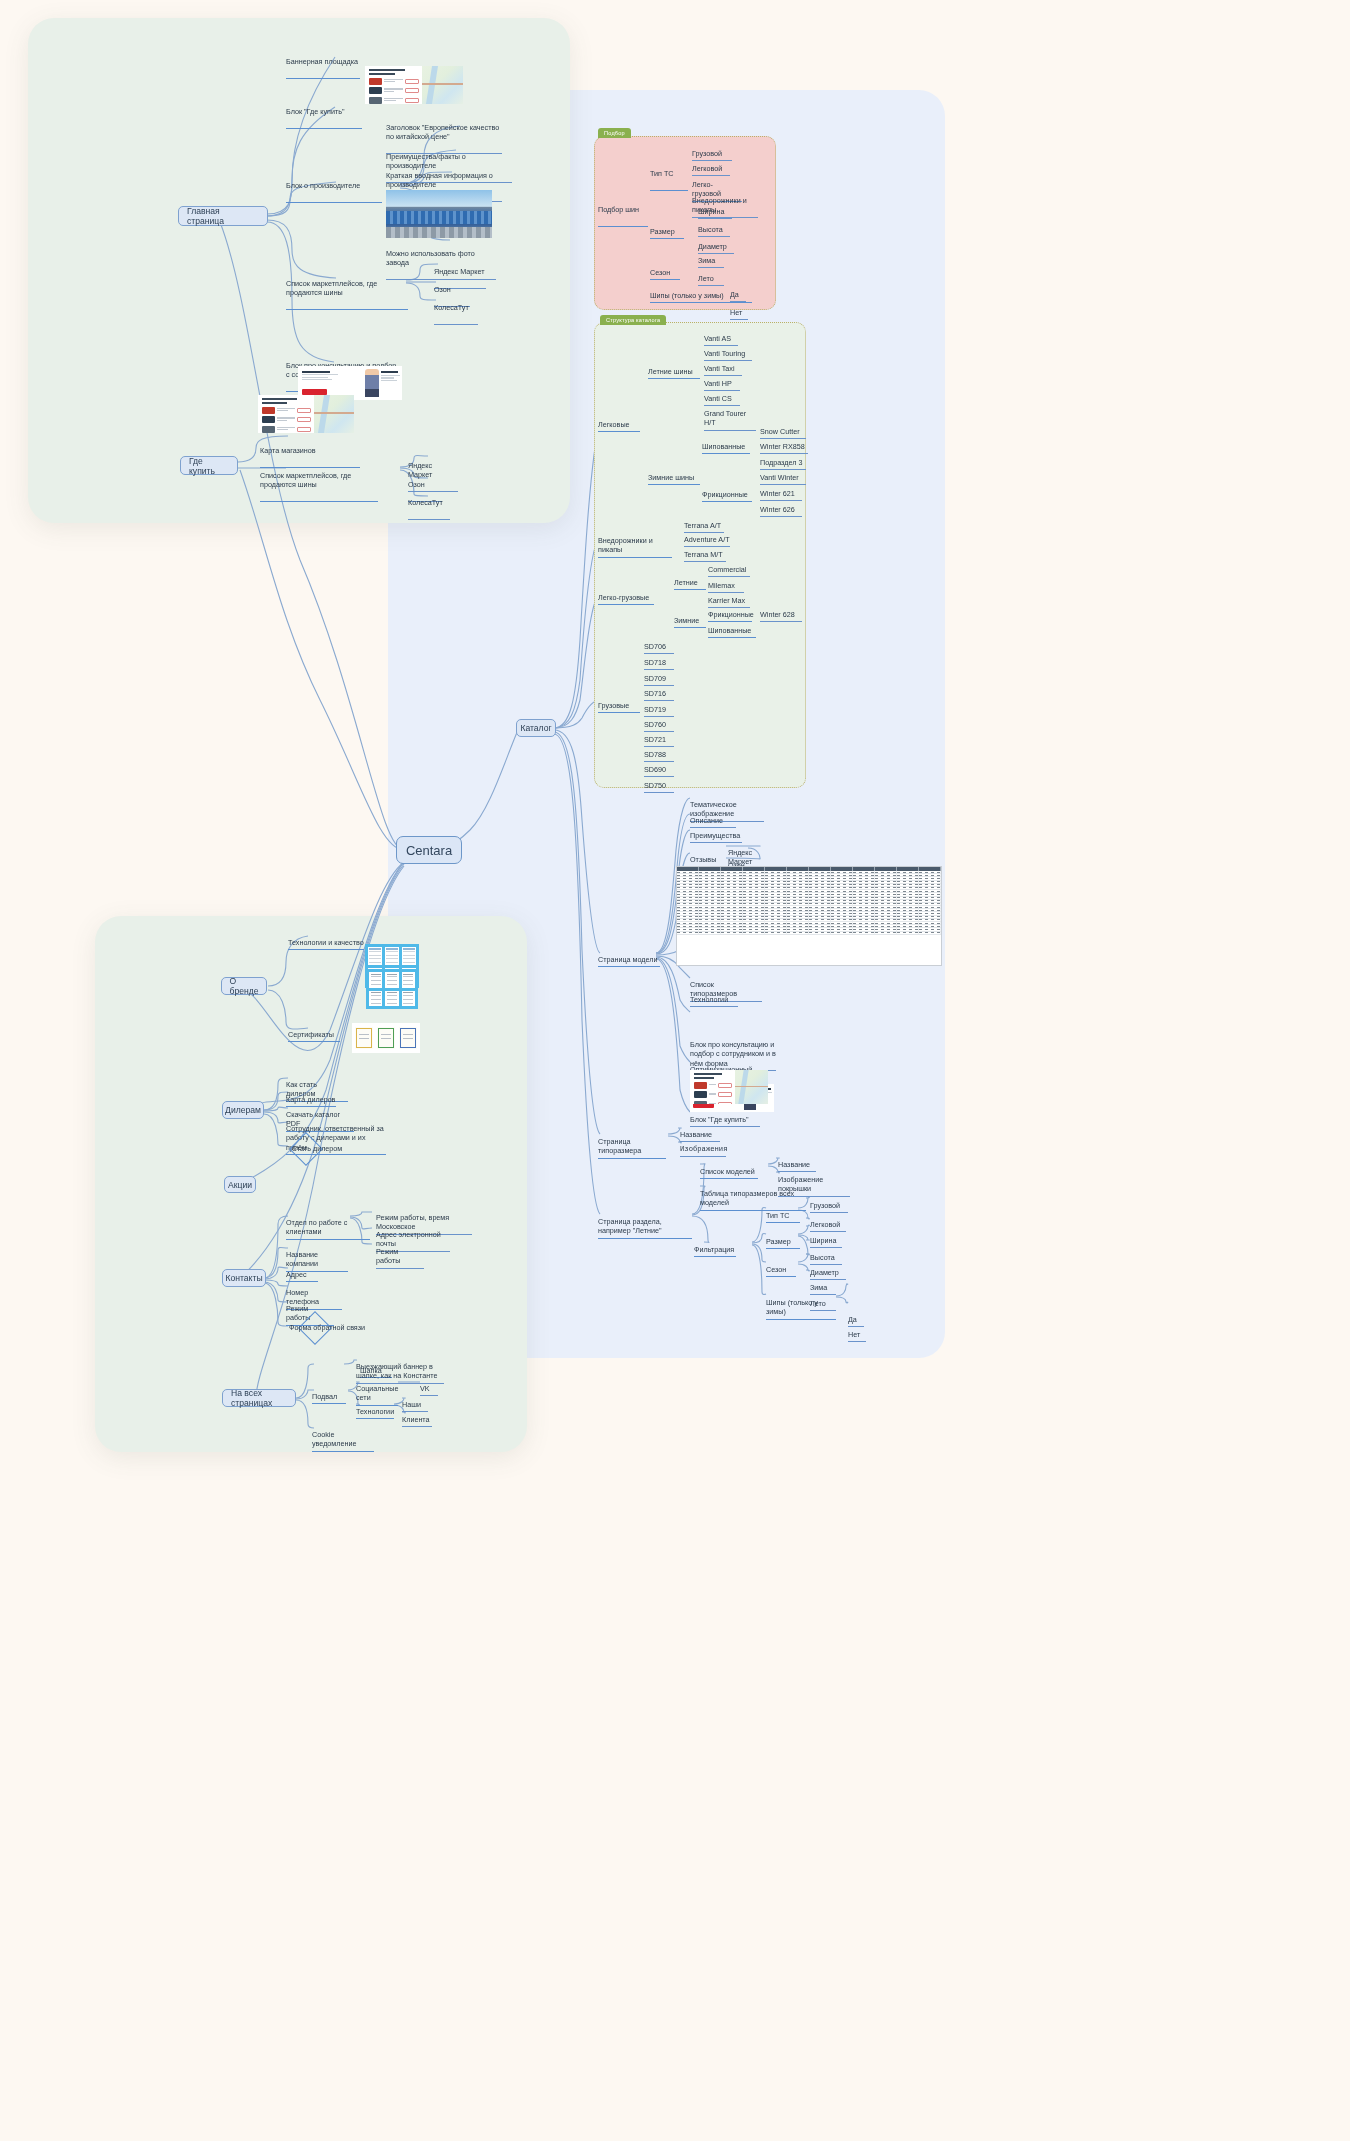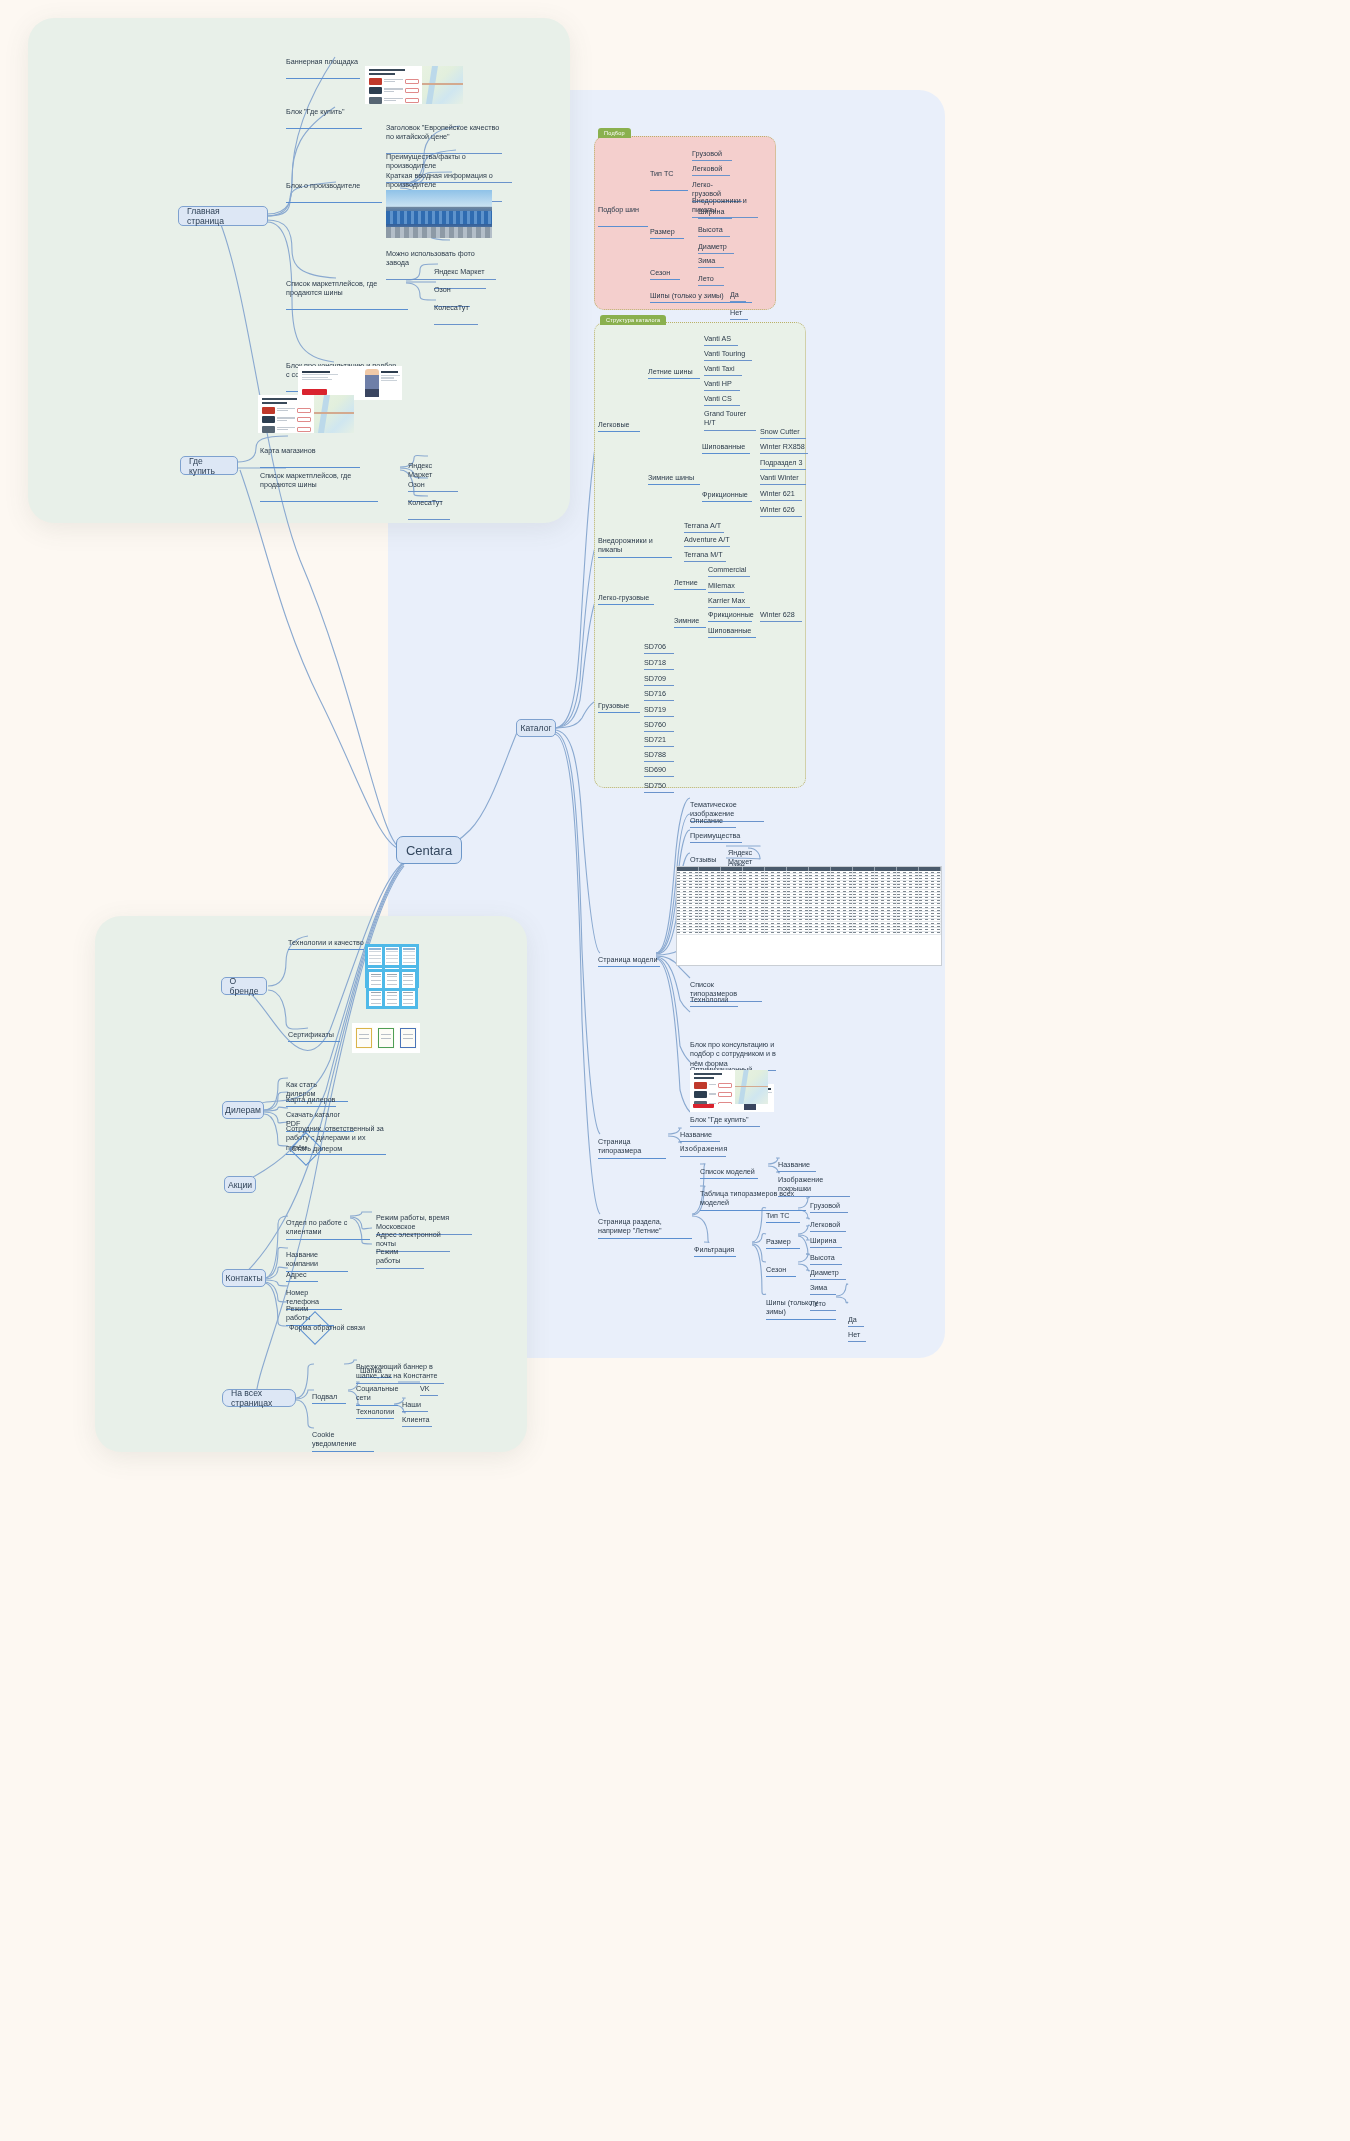--- a/index.html
+++ b/index.html
@@ -1091,21 +1091,21 @@
     <span class="txt">Название компании</span></div>
   <div class="node u" style="left:286px; top:1261px; width:32px;">
     <span class="txt">Адрес</span></div>
   <div class="node u" style="left:286px; top:1279px; width:56px;">
     <span class="txt">Номер телефона</span></div>
   <div class="node u" style="left:286px; top:1295px; width:48px;">
     <span class="txt">Режим работы</span></div>
   <div class="diamond" style="left:303px; top:1316px; width:24px; height:24px;"></div>
   <div class="diamond-label" style="left:281px; top:1323px; width:92px;">Форма обратной связи</div>
 
-  <div class="box" style="left:222px; top:1389px; width:74px; height:18px;border-radius:7px;">
+  <div class="box" style="left:222px; top:1389px; width:74px; height:18px;">
     <span>На всех страницах</span>
     </div>
   <div class="node u" style="left:324px; top:1357px; width:32px;margin-left:36px;">
     <span class="txt">Шапка</span></div>
   <div class="node u2" style="left:356px; top:1353px; width:88px;">
     <span class="txt">Выезжающий баннер в шапке, как на Константе</span></div>
   <div class="node u" style="left:312px; top:1383px; width:34px;">
     <span class="txt">Подвал</span></div>
   <div class="node u" style="left:356px; top:1375px; width:42px;">
     <span class="txt">Социальные сети</span></div>

